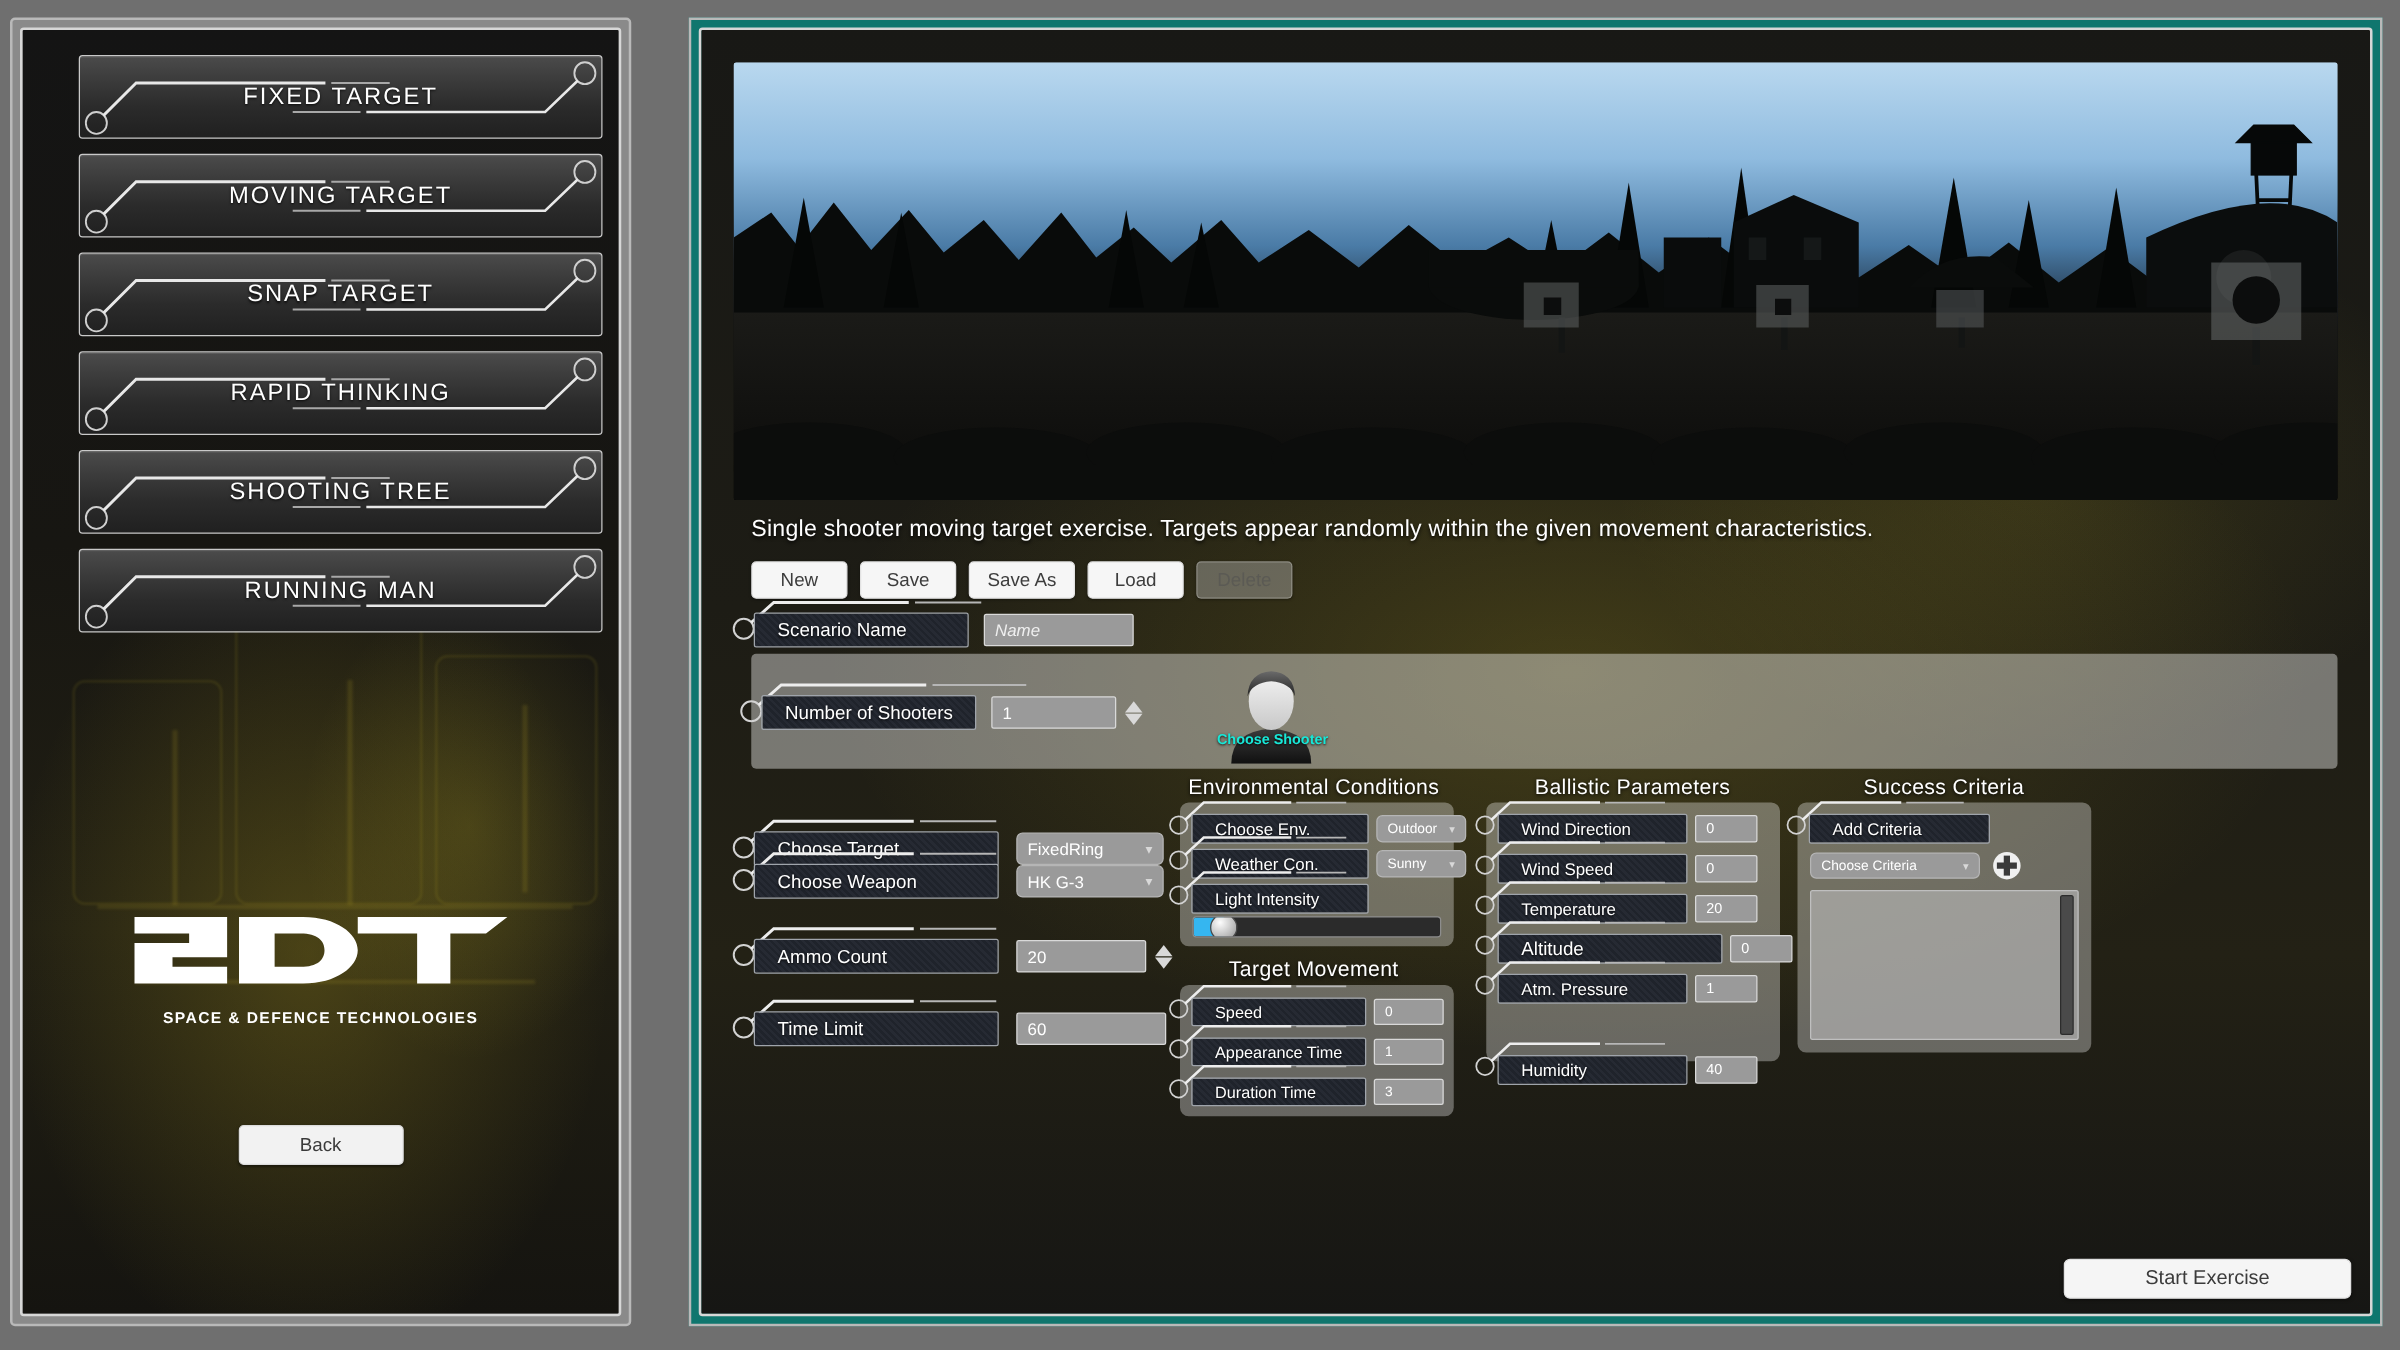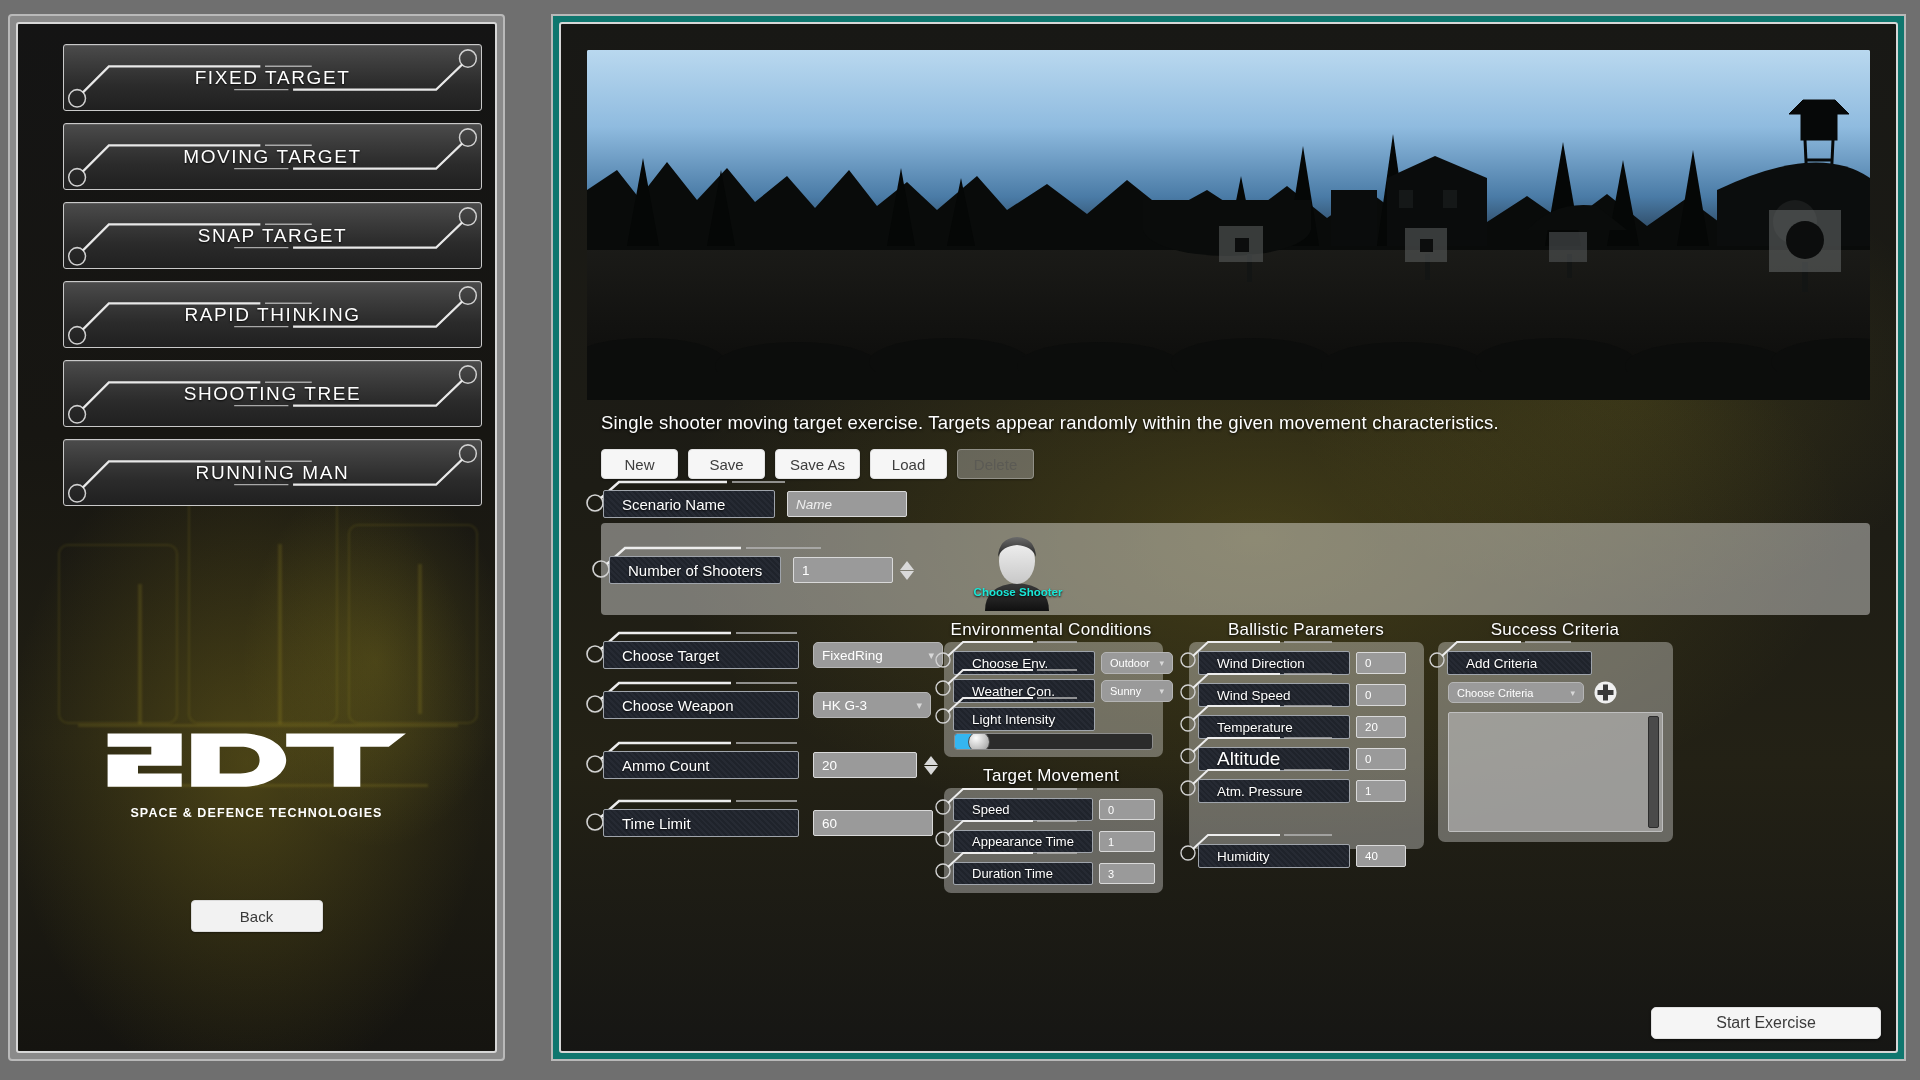--- a/index.html
+++ b/index.html
@@ -500,30 +500,30 @@
                 <stop offset="100%" stop-color="#232323"></stop>
             </linearGradient>
           </defs>
           <path d="M6 80 Q6 54 38 52 Q70 54 70 80 Z" fill="url(#bodyg)"></path>
           <ellipse cx="38" cy="30" rx="18" ry="23" fill="url(#headg)"></ellipse>
           <path d="M19 26 Q20 7 38 6 Q56 7 57 26 Q53 15 38 14 Q23 15 19 26 Z" fill="url(#hairg)"></path>
         </svg>
         <div id="shooter-caption">Choose Shooter</div>
       </div>
 
-      <div class="sci-row" style="position:absolute; left:42px; top:617px;justify-content:flex-end;">
+      <div class="sci-row" style="position:absolute; left:42px; top:641px;justify-content:flex-end;">
         <span class="sci-orn">
           <svg width="220" height="34" viewBox="0 0 220 34">
             <circle cx="10" cy="25" r="8" fill="none" stroke="#d2d2d2" stroke-width="1.6"></circle>
             <path d="M16 20 L34 4 L146 4" fill="none" stroke="#ededed" stroke-width="2.4"></path>
             <path d="M151 4 L212 4" fill="none" stroke="#b6b6b6" stroke-width="1.6"></path>
           </svg>
         </span>
         <span class="sci-label" style="width:196px;">Choose Target</span>
-        <div class="dropdown" style="width:130px; margin-left:14px;">
+        <div class="dropdown" style="width:118px; margin-left:14px;">
           <span>FixedRing</span>
           <span class="chev">▾</span>
         </div>
       </div>
 
       <div class="sci-row" style="position:absolute; left:42px; top:667px;">
         <span class="sci-orn">
           <svg width="220" height="34" viewBox="0 0 220 34">
             <circle cx="10" cy="25" r="8" fill="none" stroke="#d2d2d2" stroke-width="1.6"></circle>
             <path d="M16 20 L34 4 L146 4" fill="none" stroke="#ededed" stroke-width="2.4"></path>
@@ -695,21 +695,21 @@
         </div>
 
         <div class="sci-row" style="position:absolute; left:9px; top:105px;">
           <span class="sci-orn">
             <svg width="160" height="30" viewBox="0 0 160 30">
               <circle cx="8" cy="21" r="7" fill="none" stroke="#d2d2d2" stroke-width="1.4"></circle>
               <path d="M13 17 L28 3 L100 3" fill="none" stroke="#ededed" stroke-width="2"></path>
               <path d="M104 3 L152 3" fill="none" stroke="#b6b6b6" stroke-width="1.4"></path>
             </svg>
           </span>
-          <span class="sci-label" style="width:152px; height:24px; font-size:19px;">Altitude</span>
+          <span class="sci-label" style="width:180px; height:24px; font-size:15px;">Altitude</span>
           <div class="val-box" style="width:50px; height:22px; font-size:11.5px; margin-left:6px;">0</div>
         </div>
 
         <div class="sci-row" style="position:absolute; left:9px; top:137px;">
           <span class="sci-orn">
             <svg width="160" height="30" viewBox="0 0 160 30">
               <circle cx="8" cy="21" r="7" fill="none" stroke="#d2d2d2" stroke-width="1.4"></circle>
               <path d="M13 17 L28 3 L100 3" fill="none" stroke="#ededed" stroke-width="2"></path>
               <path d="M104 3 L152 3" fill="none" stroke="#b6b6b6" stroke-width="1.4"></path>
             </svg>

